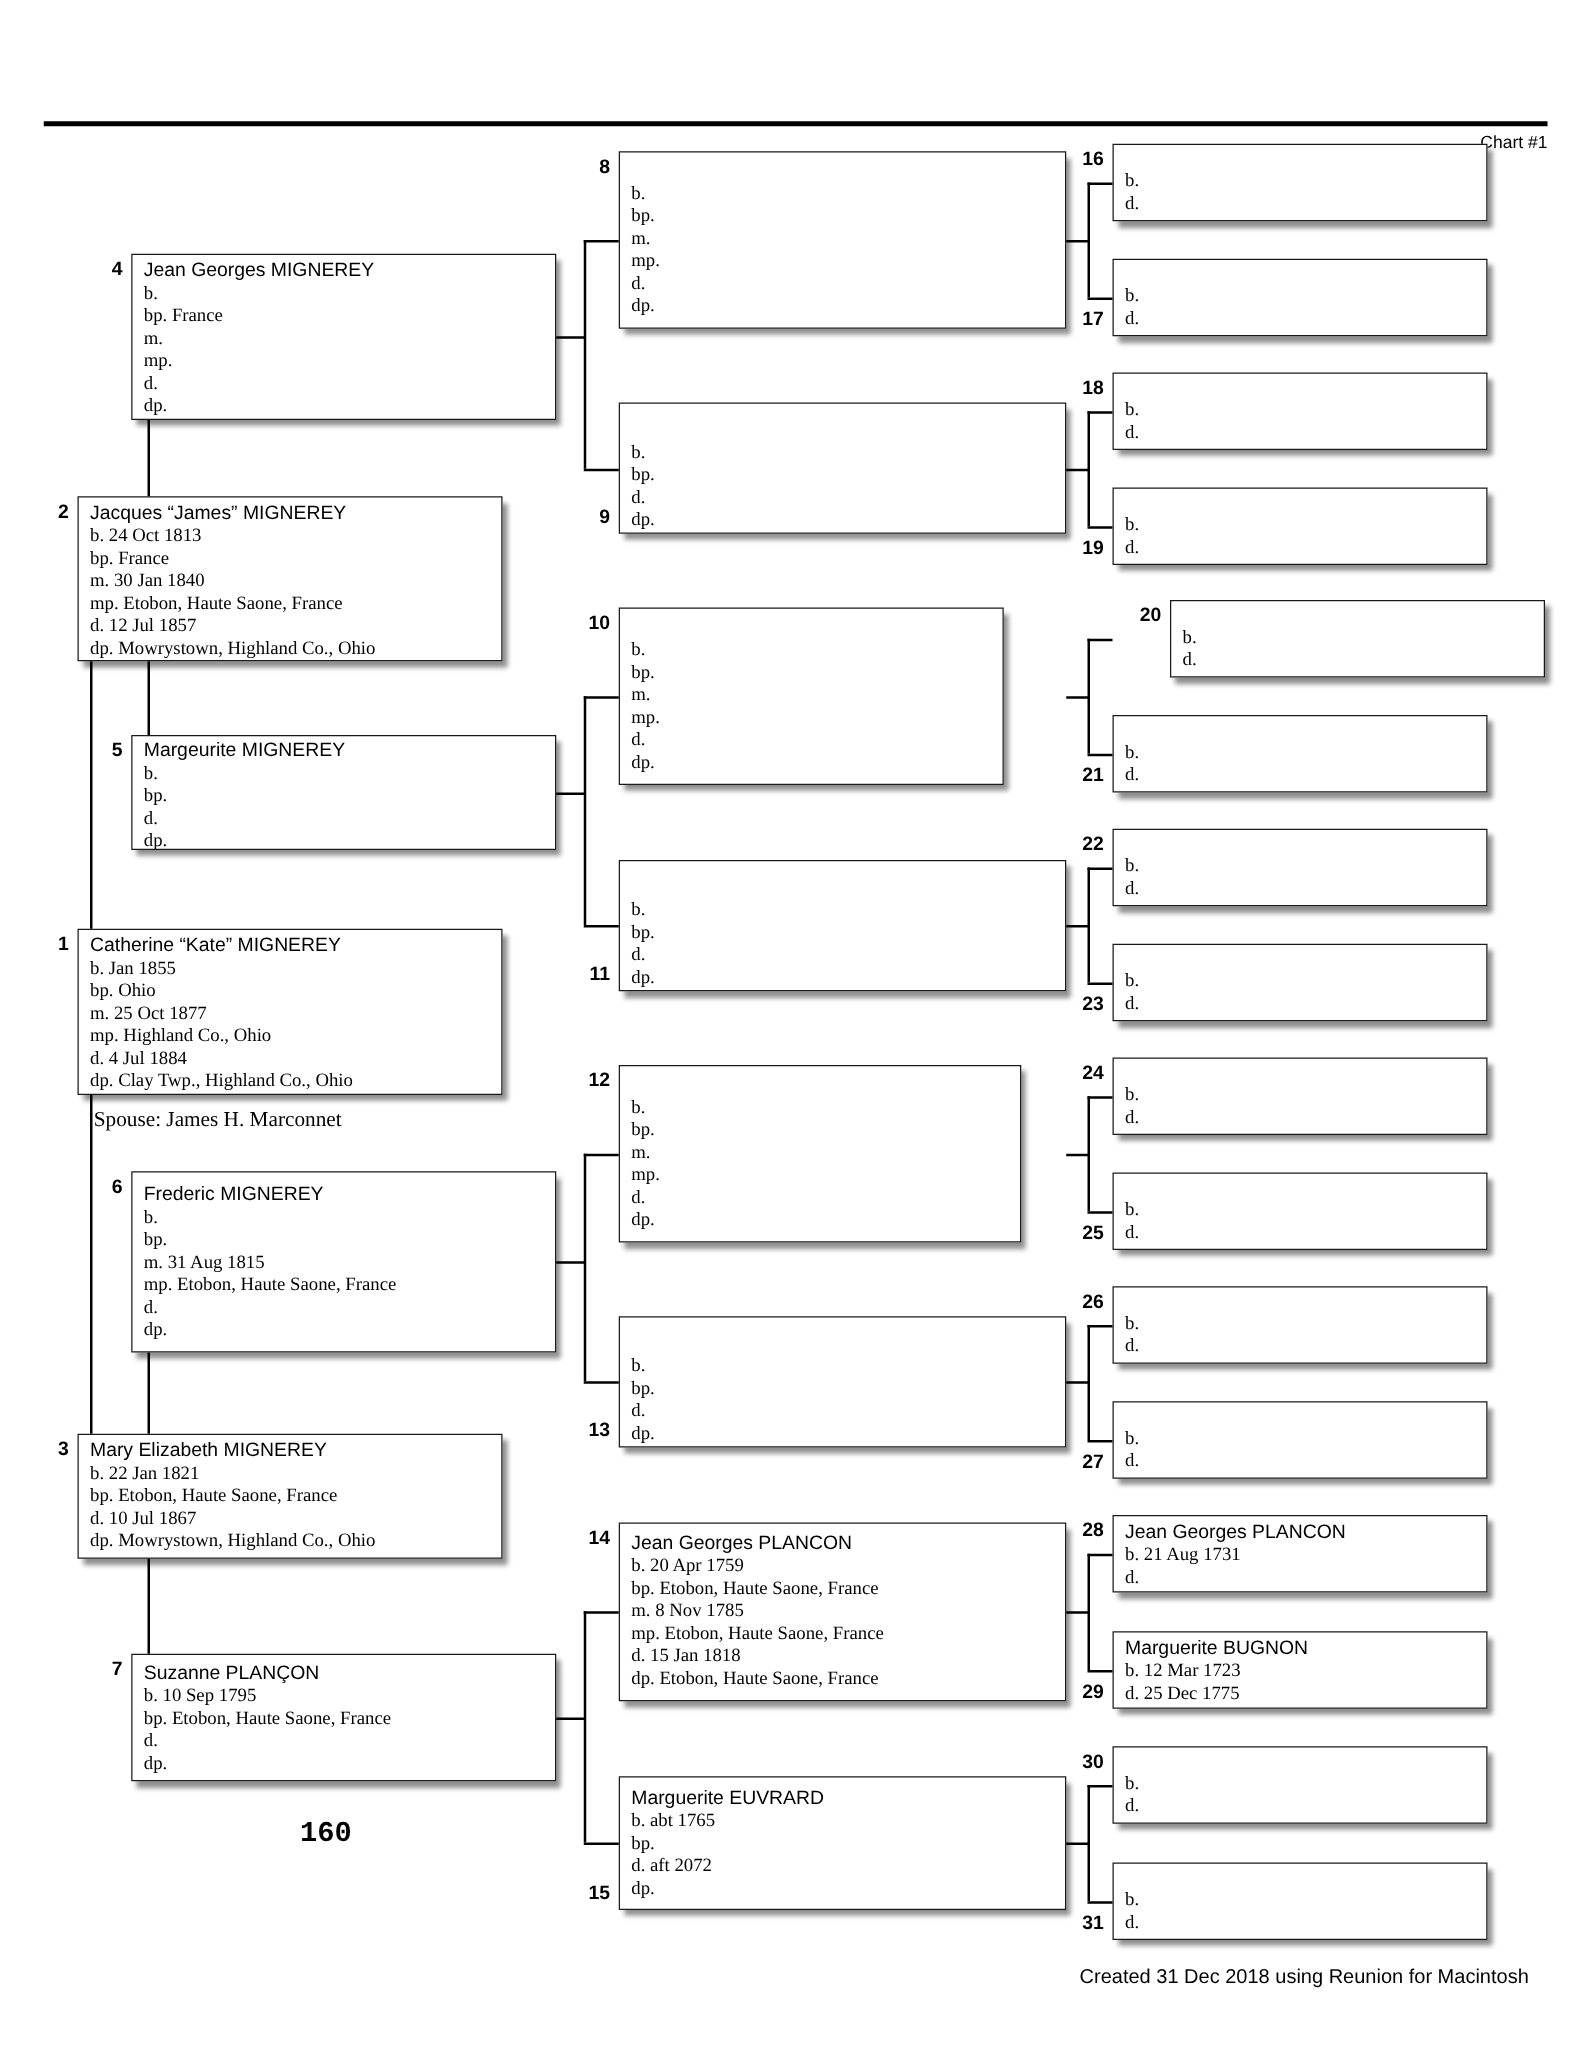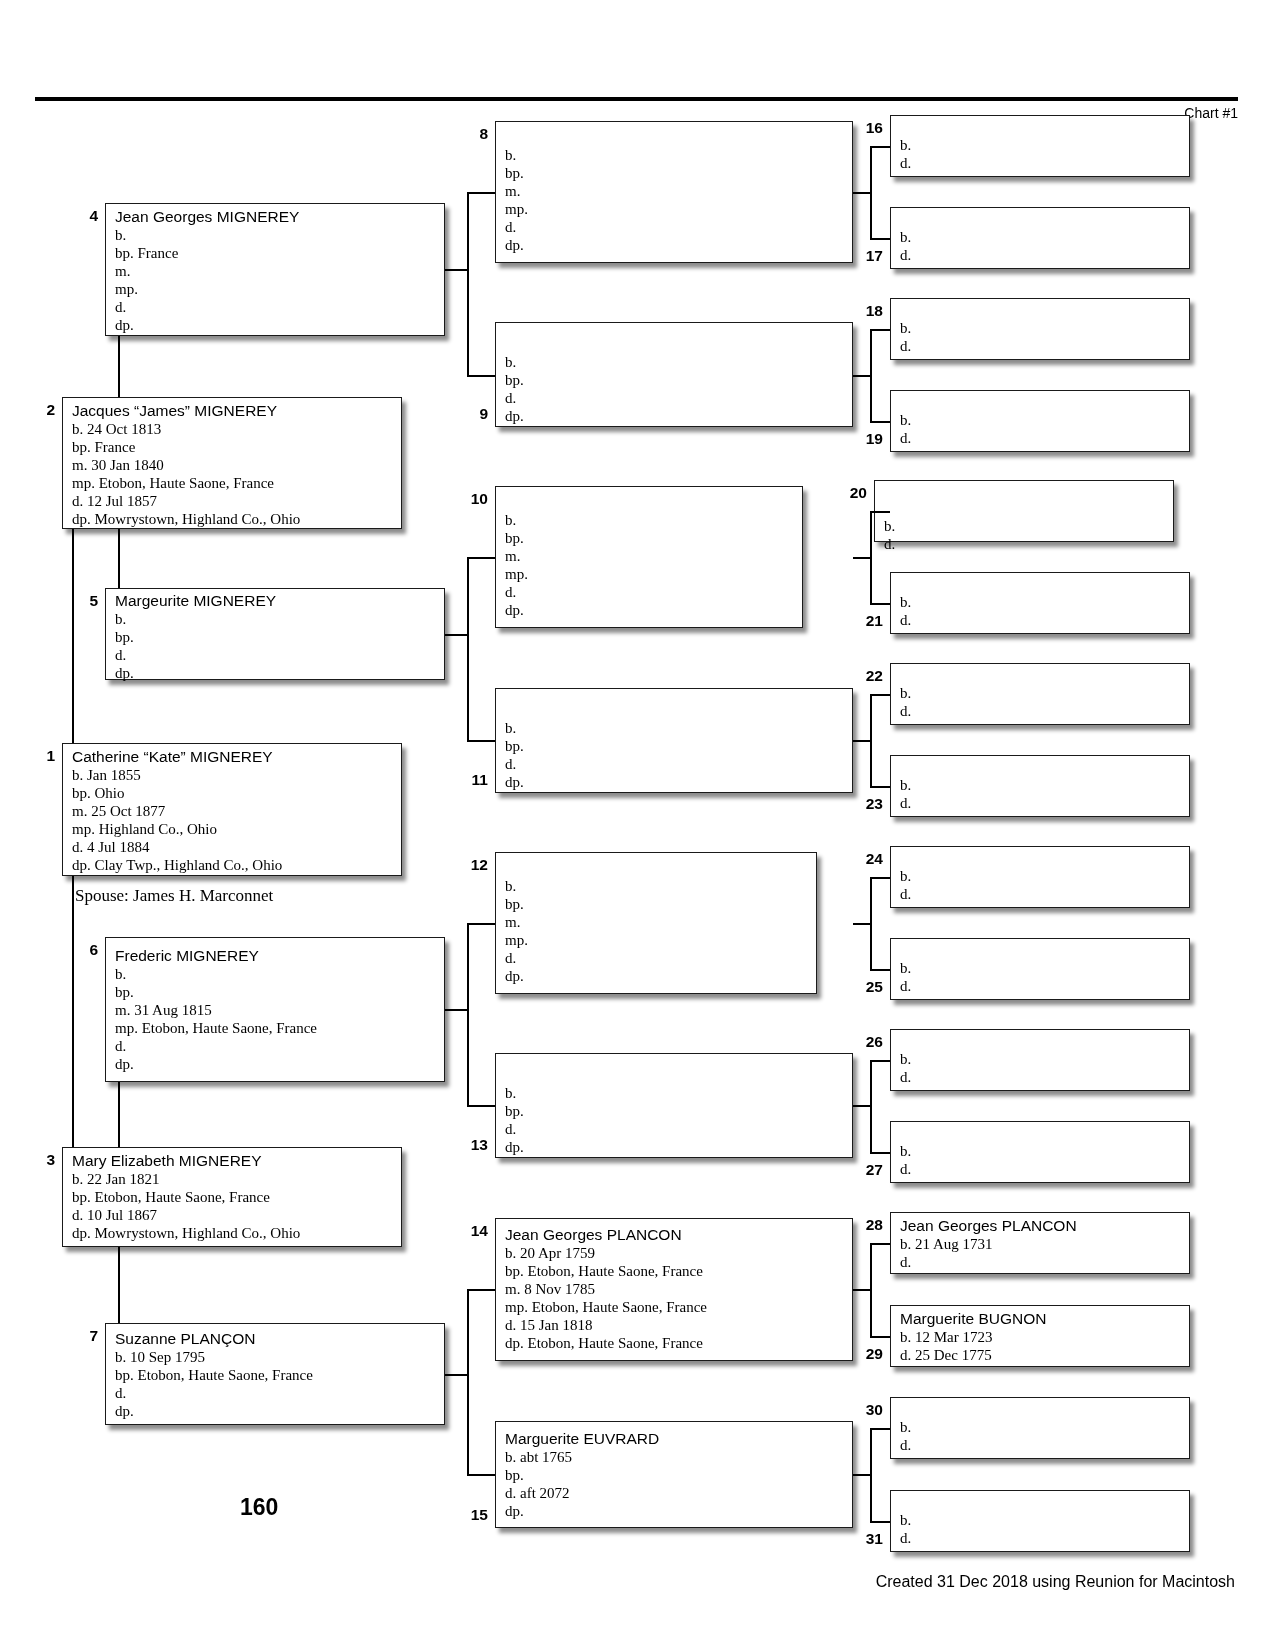--- a/index.html
+++ b/index.html
@@ -5,22 +5,22 @@
   html,body{margin:0;padding:0;background:#fff;}
   .page{position:relative;width:1275px;height:1650px;background:#fff;overflow:hidden;
         font-family:"Liberation Sans",sans-serif;color:#000;}
   .title{position:absolute;left:35px;top:50px;font-weight:bold;font-size:31px;
          font-family:"Liberation Sans",sans-serif;letter-spacing:0.2px;}
   .rule{position:absolute;left:35px;top:97px;width:1203px;height:4px;background:#000;}
   .chartnum{position:absolute;right:37px;top:72px;font-size:14px;margin-top:33px;}
   .spouse{position:absolute;left:75px;top:886px;font-size:17px;
           font-family:"Liberation Serif",serif;}
   .pagenum{position:absolute;left:240px;top:1454px;font-weight:bold;font-size:23px;
-           font-family:Liberation Sans, sans-serif;margin-top:40px;}
-  .footer{position:absolute;right:40px;top:1573px;font-size:16px;margin-left:36px;}
+           font-family:Liberation Mono, monospace;}
+  .footer{position:absolute;right:52px;top:1573px;font-size:16px;margin-left:36px;}
   .pbox{position:absolute;background:#fff;border:1.5px solid #1a1a1a;box-sizing:border-box;
         padding-left:9px;padding-right:4px;box-shadow:4px 5px 4px rgba(0,0,0,0.45);}
   .pname{font-family:"Liberation Sans",sans-serif;font-size:15.5px;line-height:19px;white-space:nowrap;}
   .pline{font-family:"Liberation Serif",serif;font-size:15px;line-height:18px;white-space:nowrap;}
   .num{position:absolute;right:calc(100% + 8px);font-family:"Liberation Sans",sans-serif;
        font-weight:bold;font-size:15.5px;}
   .num-top{top:3px;}
   .num-bottom{bottom:3px;}
   .ln{position:absolute;background:#000;display:block;}
 </style>
@@ -194,21 +194,21 @@
   <div class="pbox" style="left:890px;top:298px;width:300px;height:62px;padding-top:20px">
     <span class="num num-top">18</span>
     <div class="pline">b.</div>
     <div class="pline">d.</div>
   </div>
   <div class="pbox" style="left:890px;top:390px;width:300px;height:62px;padding-top:20px">
     <span class="num num-bottom">19</span>
     <div class="pline">b.</div>
     <div class="pline">d.</div>
   </div>
-  <div class="pbox" style="left:874px;top:480px;width:300px;height:62px;padding-top:36px">
+  <div class="pbox" style="left:936px;top:480px;width:300px;height:62px;padding-top:20px">
     <span class="num num-top">20</span>
     <div class="pline">b.</div>
     <div class="pline">d.</div>
   </div>
   <div class="pbox" style="left:890px;top:572px;width:300px;height:62px;padding-top:20px">
     <span class="num num-bottom">21</span>
     <div class="pline">b.</div>
     <div class="pline">d.</div>
   </div>
   <div class="pbox" style="left:890px;top:663px;width:300px;height:62px;padding-top:20px">

